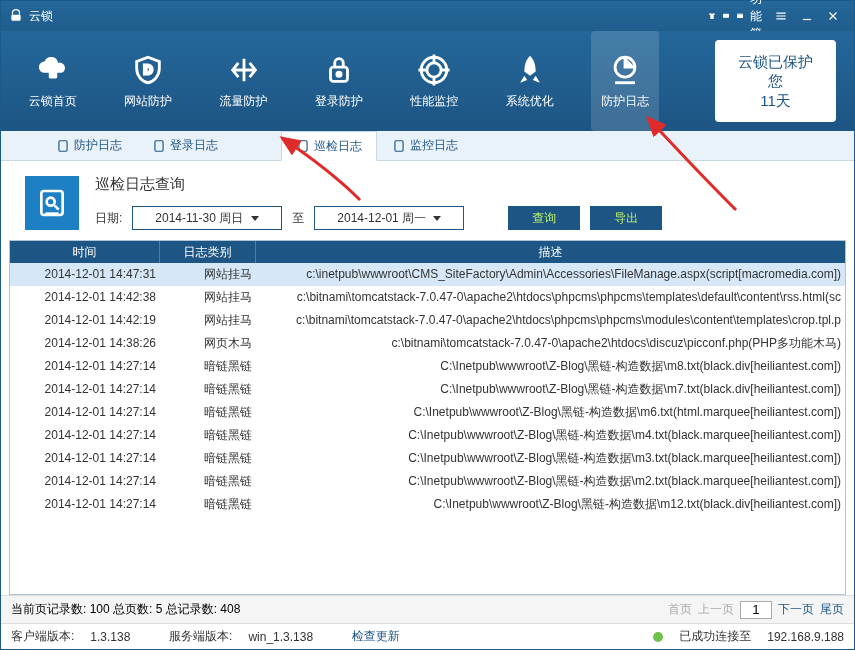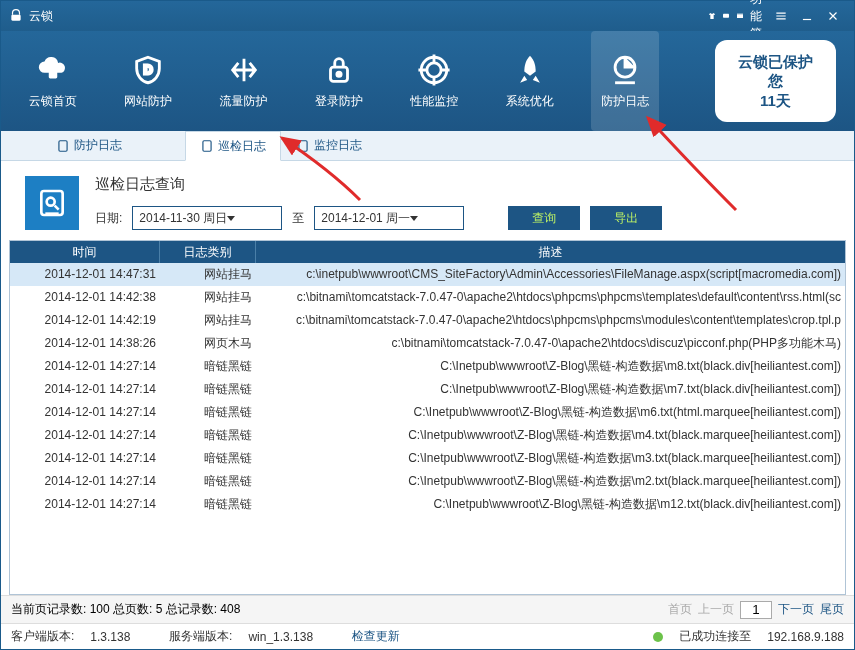--- a/index.html
+++ b/index.html
@@ -14,36 +14,36 @@
 .titlebar .sysbtn { width: 26px; height: 22px; display: flex; align-items: center; justify-content: center; cursor: pointer; }
 .titlebar .sysbtn svg { width: 14px; height: 14px; }
 .titlebar .toolbox { display: flex; align-items: center; gap: 6px; font-size: 12px; margin-right: 6px; }
 
 
 .nav { height: 100px; background: linear-gradient(#24679a, #1d5584); display: flex; align-items: stretch; padding: 0 18px; gap: 28px; }
 .nav-item { width: 68px; display: flex; flex-direction: column; align-items: center; justify-content: center; color: #fff; font-size: 12px; cursor: pointer; border-radius: 4px; gap: 6px; }
 .nav-item.active { background: rgba(255,255,255,0.15); }
 .nav-item svg { width: 34px; height: 34px; }
 .nav-spacer { flex: 1; }
-.nav-badge { align-self: center; background: #fff; color: #1d5584; border-radius: 12px; padding: 12px 16px; font-weight: bold; font-size: 15px; text-align: center; line-height: 1.3; }
+.nav-badge { align-self: center; background: #fff; color: #1d5584; border-radius: 4px; padding: 12px 16px; font-weight: normal; font-size: 15px; text-align: center; line-height: 1.3; }
 
 
 .tabs { height: 30px; background: #eaf2f9; border-bottom: 1px solid #c6d8e6; display: flex; align-items: stretch; padding-left: 40px; font-size: 12px; }
 .tab { display: flex; align-items: center; gap: 4px; padding: 0 14px; border: 1px solid transparent; color: #1d5584; cursor: pointer; }
 .tab.active { background: #fff; border: 1px solid #c6d8e6; border-bottom-color: #fff; margin-bottom: -1px; margin-left: 48px; }
 .tab svg { width: 14px; height: 14px; }
 
 
 .panel { padding: 14px 24px 10px 24px; display: flex; align-items: center; gap: 16px; background: #fff; }
 .panel-icon { width: 54px; height: 54px; background: #1d7fc4; display: flex; align-items: center; justify-content: center; }
 .panel-icon svg { width: 32px; height: 32px; color:#fff; }
 .panel-body { flex: 1; }
 .panel-title { font-size: 15px; color: #333; margin-bottom: 12px; }
 .panel-form { display: flex; align-items: center; gap: 10px; font-size: 12px; color: #333; }
-.date-select { border: 1px solid #1d5584; height: 24px; width: 150px; background: #fff; display: flex; align-items: center; padding: 0 6px; cursor: pointer; }
+.date-select { border: 1px solid #1d5584; height: 24px; width: 150px; background: #fff; display: flex; align-items: center; padding: 0 22px; justify-content: space-between; cursor: pointer; }
 .date-select .caret { border-left: 4px solid transparent; border-right: 4px solid transparent; border-top: 5px solid #333; }
 .btn { background: #1d5584; color: #bef264; border: none; height: 24px; padding: 0 24px; font-size: 12px; cursor: pointer; }
 
 
 .table-wrap { flex: 1; margin: 0 8px; border: 1px solid #b0c4d6; overflow: hidden; display: flex; flex-direction: column; background: #fff; }
 .thead { display: flex; background: #1d5584; color: #fff; font-size: 12px; height: 22px; }
 .th { display: flex; align-items: center; justify-content: center; border-right: 1px solid #4a7fa8; }
 .th:last-child { border-right: none; }
 .tbody { flex: 1; overflow-y: auto; overflow-x: hidden; }
 .tr { display: flex; height: 23px; font-size: 12px; color: #333; align-items: center; border-bottom: 1px solid transparent; }
@@ -174,20 +174,26 @@
       <div>11天</div>
     </div>
   </div>
 
   <div class="tabs">
     <div class="tab">
       <svg viewBox="0 0 24 24" fill="none" stroke="#1d5584" stroke-width="2">
           <rect x="5" y="3" width="14" height="18" rx="2"></rect>
         </svg>
       <span>防护日志</span>
+    </div>
+    <div class="tab">
+      <svg viewBox="0 0 24 24" fill="none" stroke="#1d5584" stroke-width="2">
+          <rect x="5" y="3" width="14" height="18" rx="2"></rect>
+        </svg>
+      <span>登录日志</span>
     </div>
     <div class="tab active">
       <svg viewBox="0 0 24 24" fill="none" stroke="#1d5584" stroke-width="2">
           <rect x="5" y="3" width="14" height="18" rx="2"></rect>
         </svg>
       <span>巡检日志</span>
     </div>
     <div class="tab">
       <svg viewBox="0 0 24 24" fill="none" stroke="#1d5584" stroke-width="2">
           <rect x="5" y="3" width="14" height="18" rx="2"></rect>

